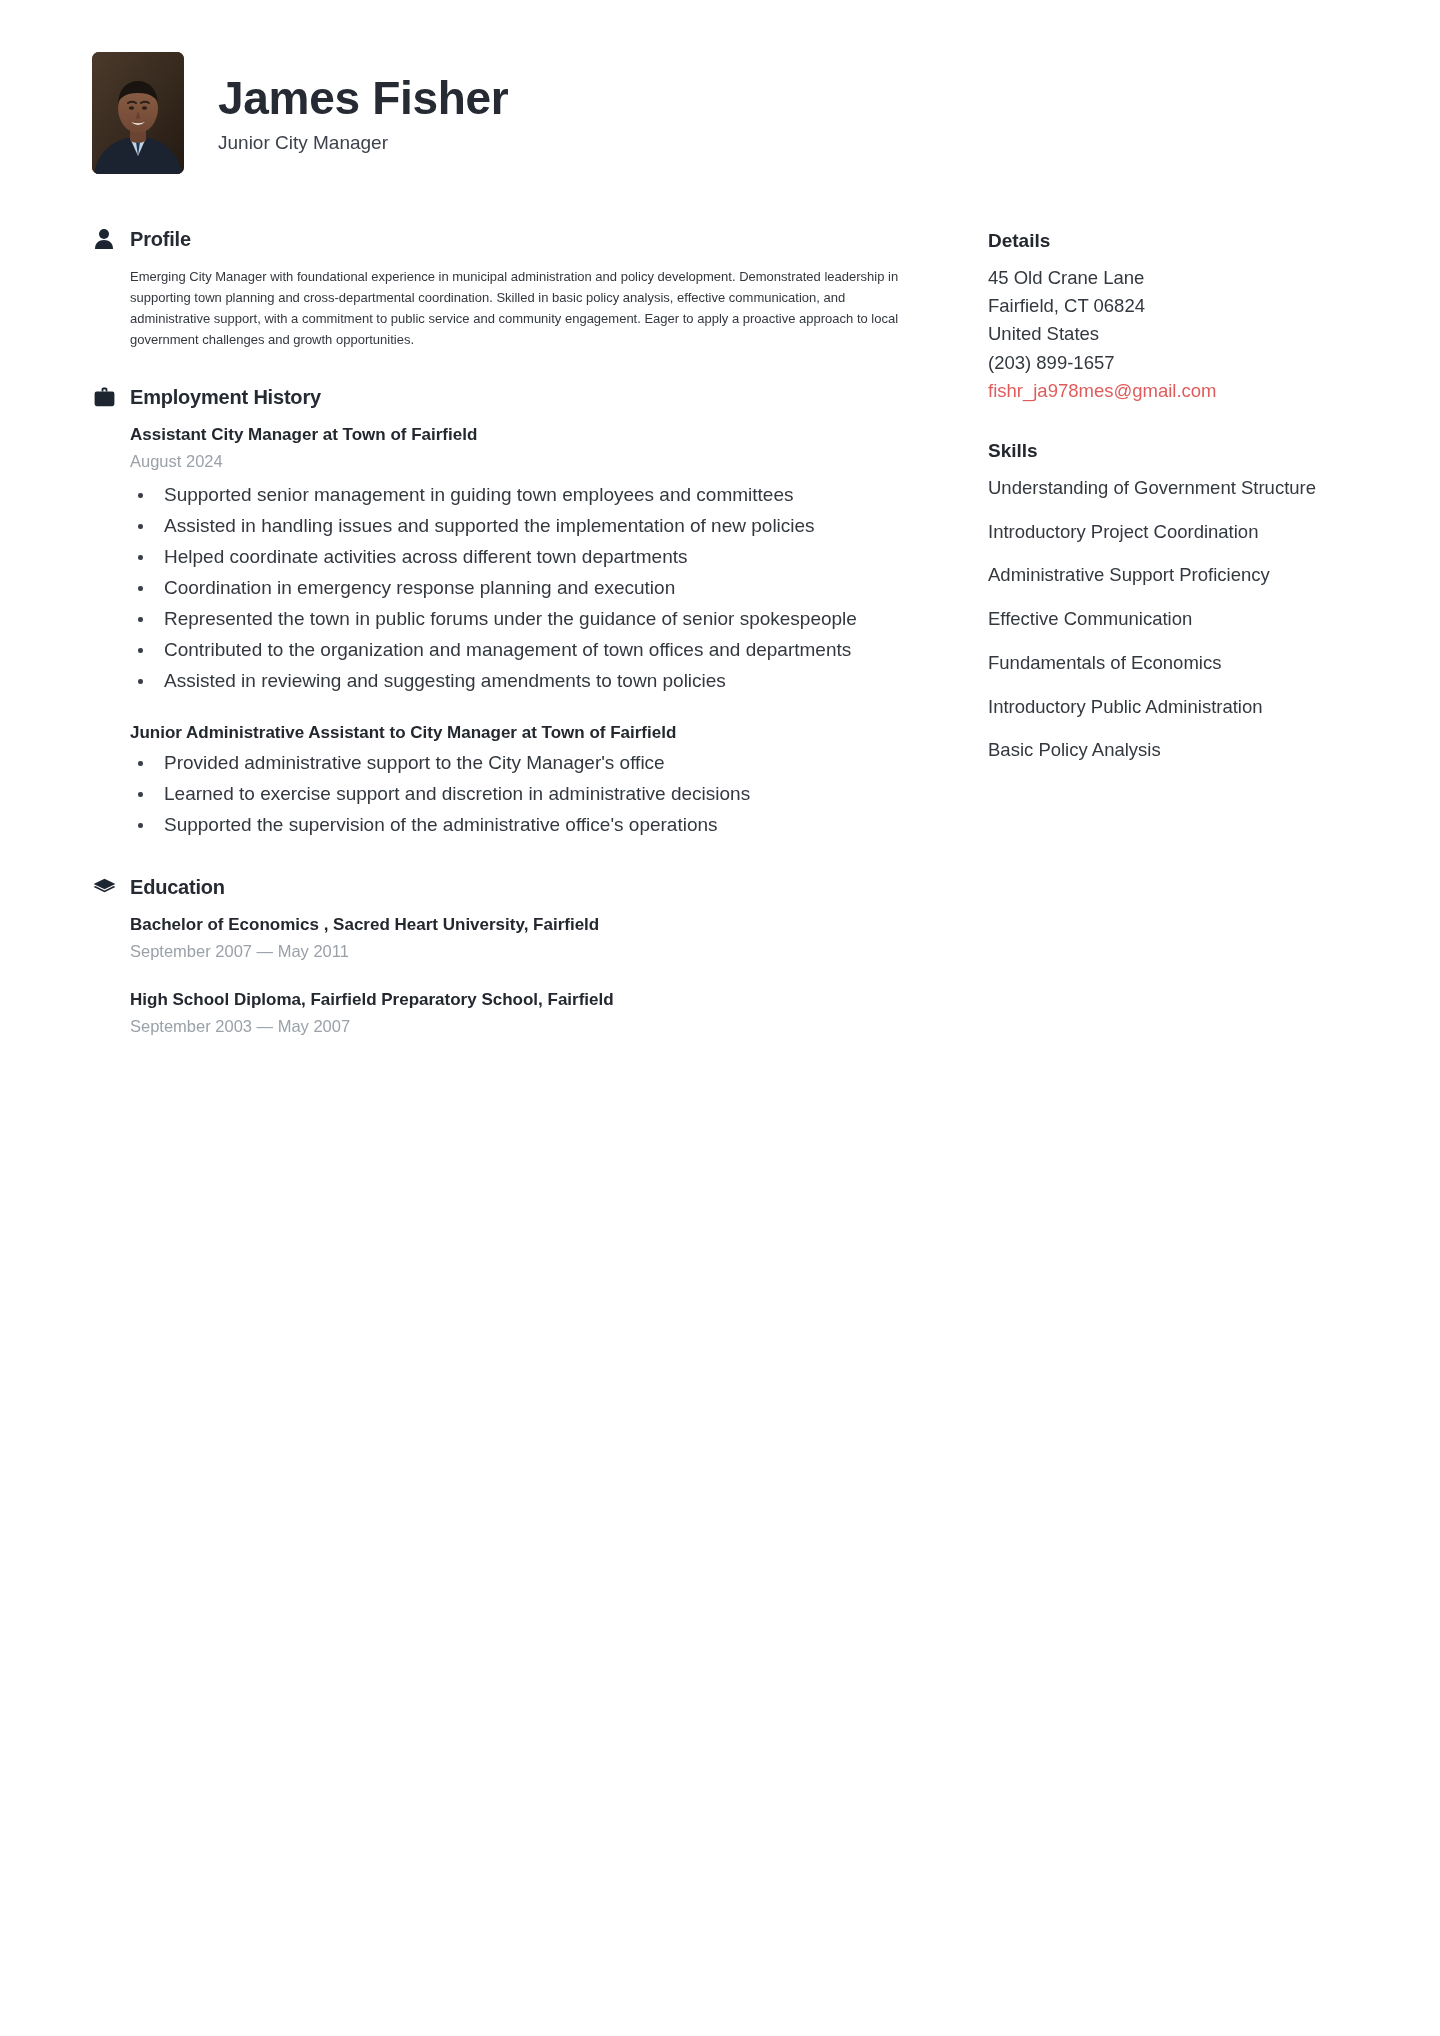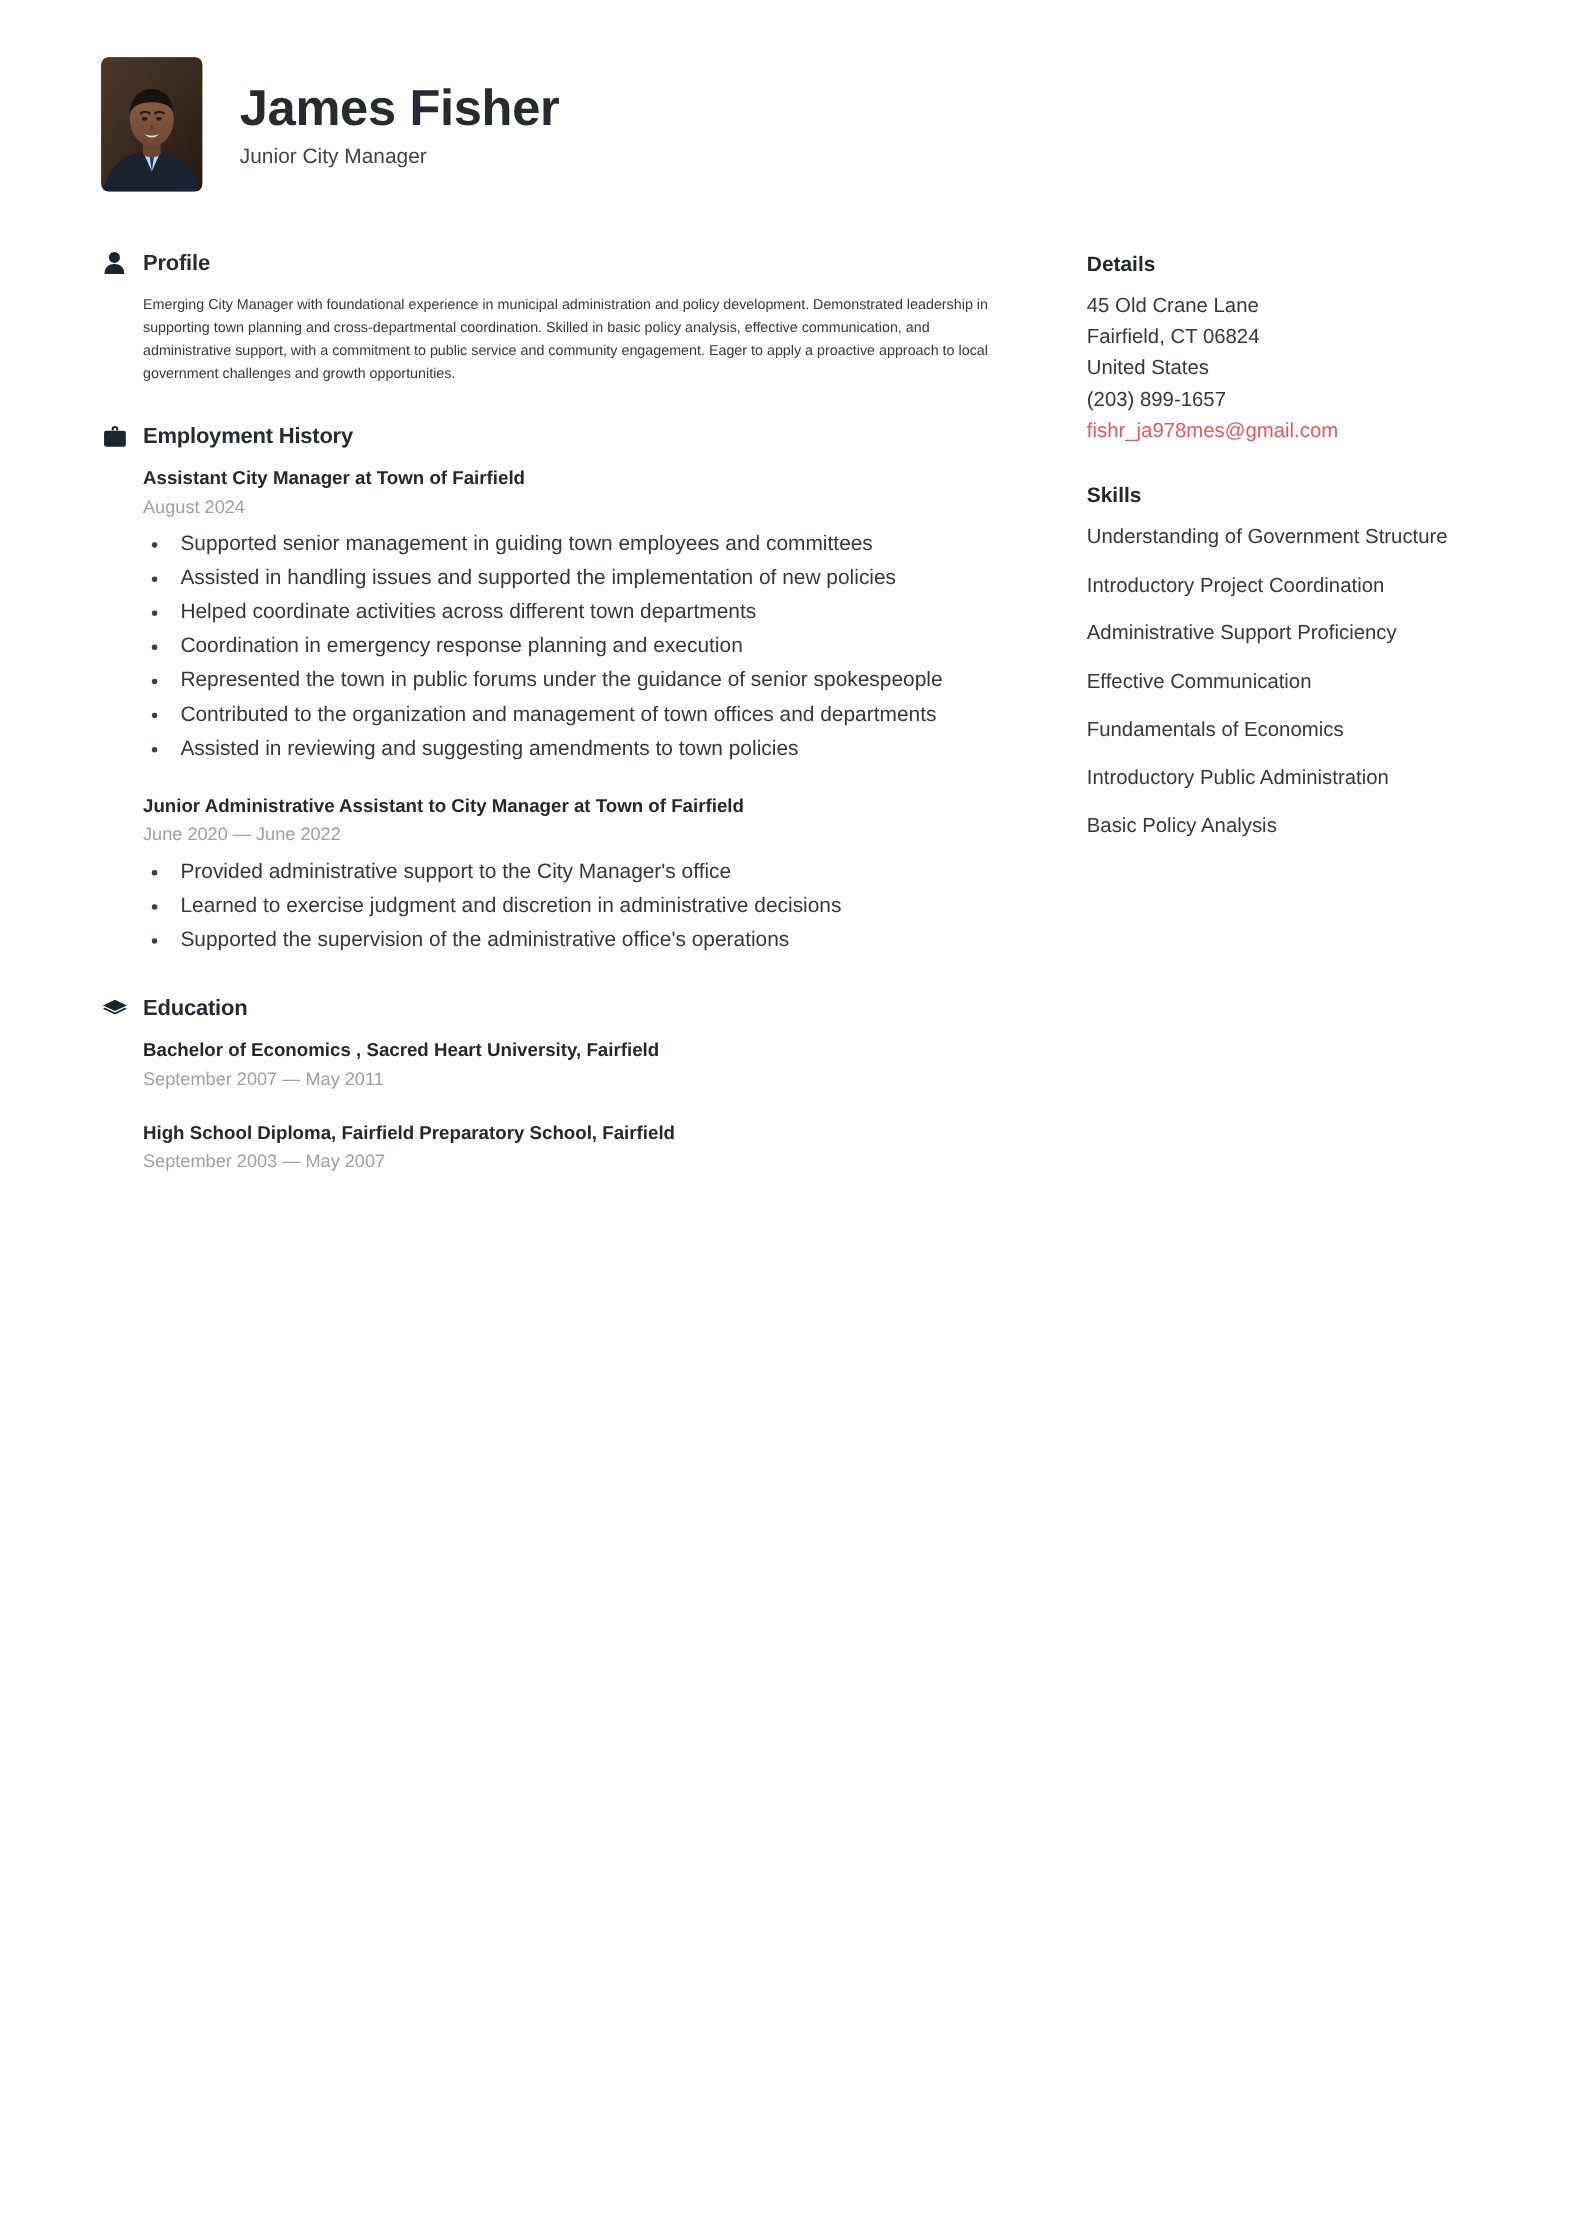--- a/index.html
+++ b/index.html
@@ -261,24 +261,23 @@
               <li>Helped coordinate activities across different town departments</li>
               <li>Coordination in emergency response planning and execution</li>
               <li>Represented the town in public forums under the guidance of senior spokespeople</li>
               <li>Contributed to the organization and management of town offices and departments</li>
               <li>Assisted in reviewing and suggesting amendments to town policies</li>
             </ul>
           </div>
 
           <div class="entry">
             <div class="entry-title">Junior Administrative Assistant to City Manager at Town of Fairfield</div>
-            <div class="entry-date">June 2020 — June 2022</div>
             <ul class="bullets">
               <li>Provided administrative support to the City Manager's office</li>
-              <li>Learned to exercise judgment and discretion in administrative decisions</li>
+              <li>Learned to exercise support and discretion in administrative decisions</li>
               <li>Supported the supervision of the administrative office's operations</li>
             </ul>
           </div>
 
         </div>
       </div>
 
       <div class="section">
         <div class="section-head">
           <span class="section-icon">

